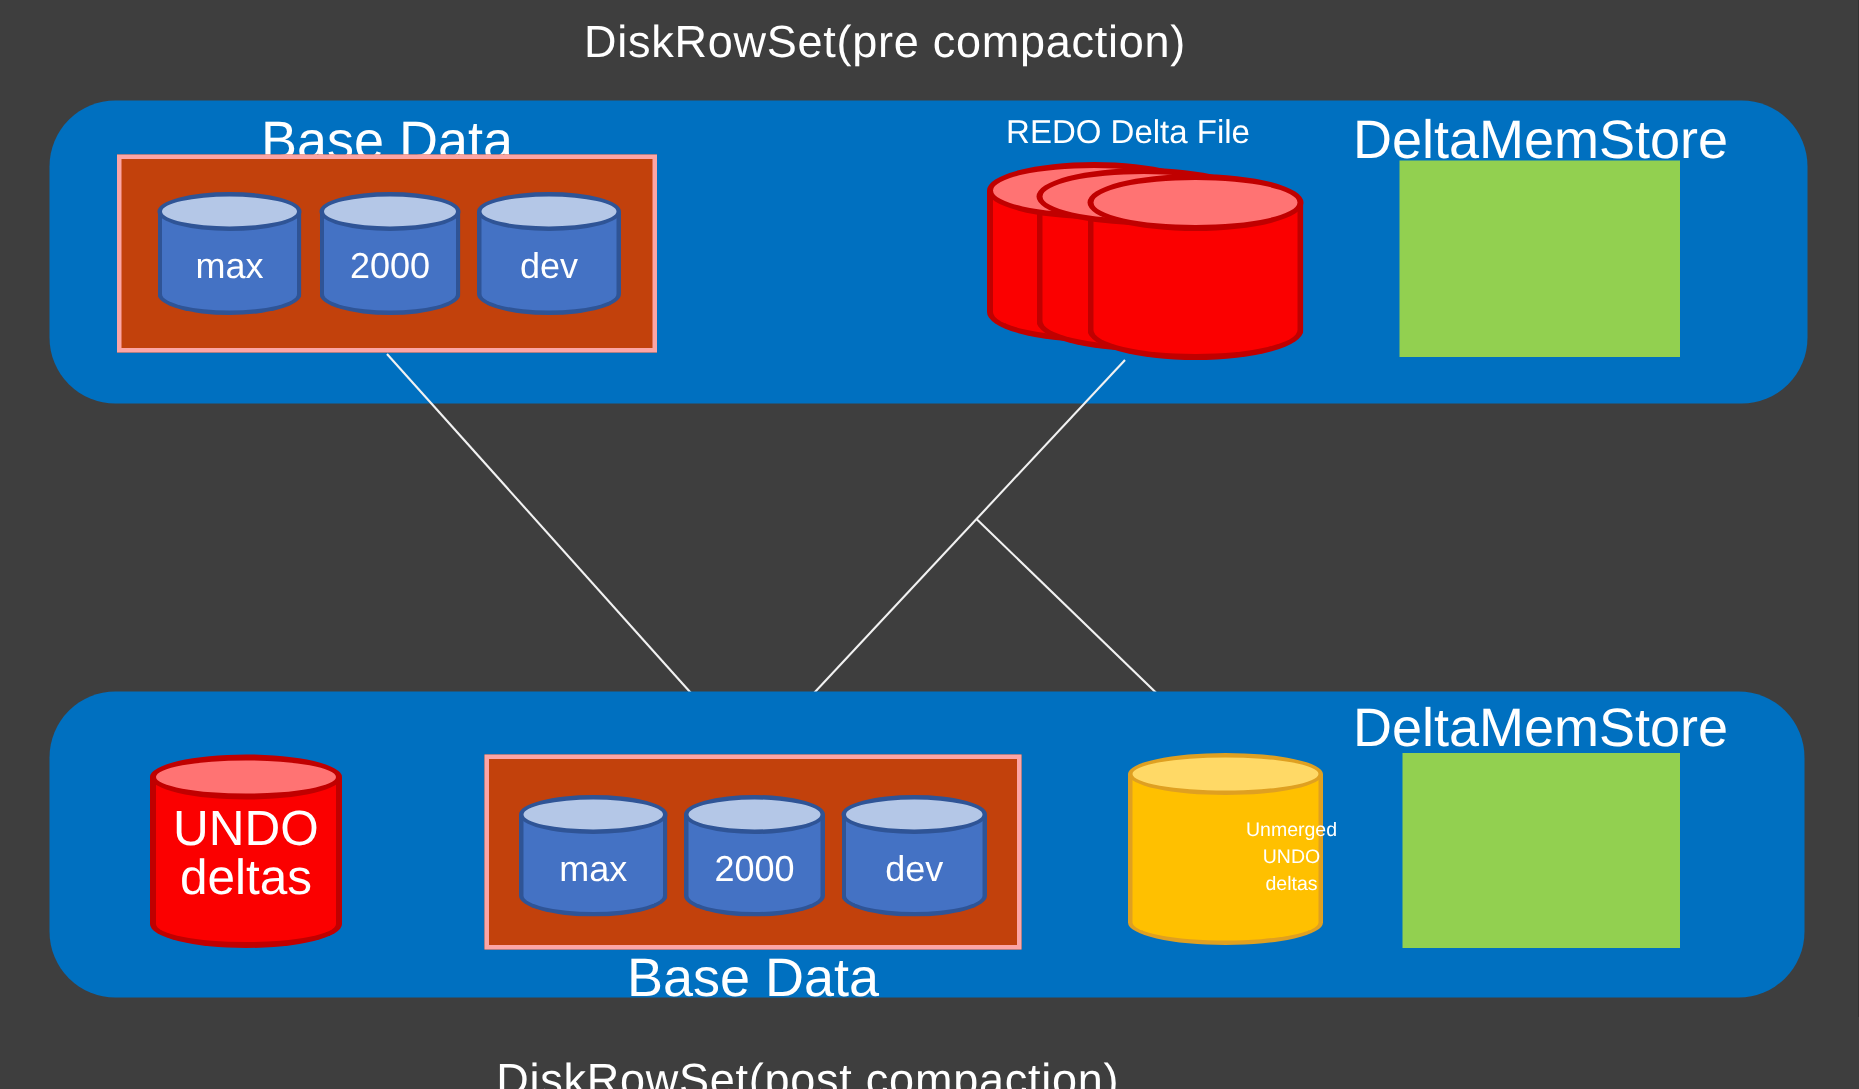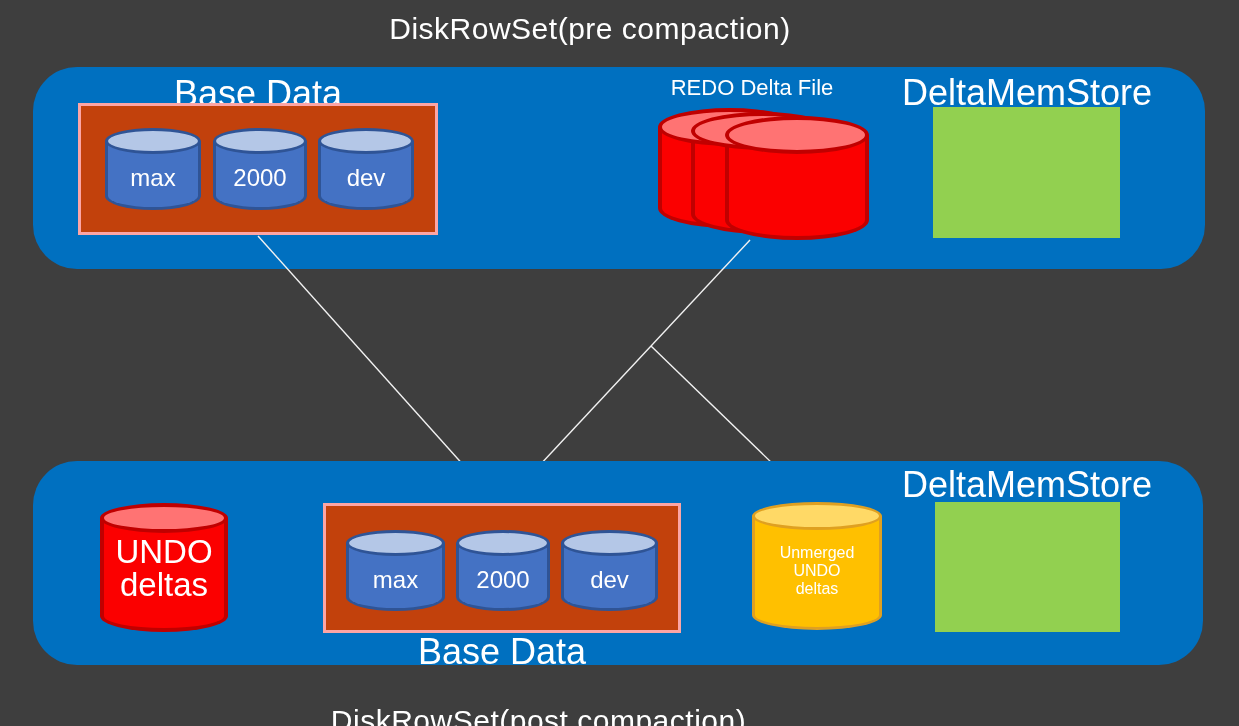--- a/index.html
+++ b/index.html
@@ -54,21 +54,21 @@
     border-radius:0 0 50% 50% / 0 0 20px 20px;}
   
   .cyl-undo .top{height:30px;background:#FF7373;border:4px solid #C00000;}
   .cyl-undo .body{top:15px;background:#FB0000;border:4px solid #C00000;
     border-radius:0 0 50% 50% / 0 0 16px 16px;}
   .cyl-undo .cyl-label{top:32px;font-size:33px;line-height:33px;}
   
   .cyl-yellow .top{height:28px;background:#FFD966;border:3px solid #DFA021;}
   .cyl-yellow .body{top:14px;background:#FFC000;border:3px solid #DFA021;
     border-radius:0 0 50% 50% / 0 0 15px 15px;}
-  .cyl-yellow .cyl-label{top:42px;font-size:16px;line-height:18px;}
+  .cyl-yellow .cyl-label{top:42px;font-size:13px;line-height:18px;padding-left:44px;}
   .arrow-layer{position:absolute;left:0;top:0;width:1239px;height:726px;pointer-events:none;}
 </style>
 </head>
 <body>
 
 <div class="canvas">
 
   <div class="title" style="top:12px;">DiskRowSet(pre compaction)</div>
 
   <div class="section" style="top:67px;">

